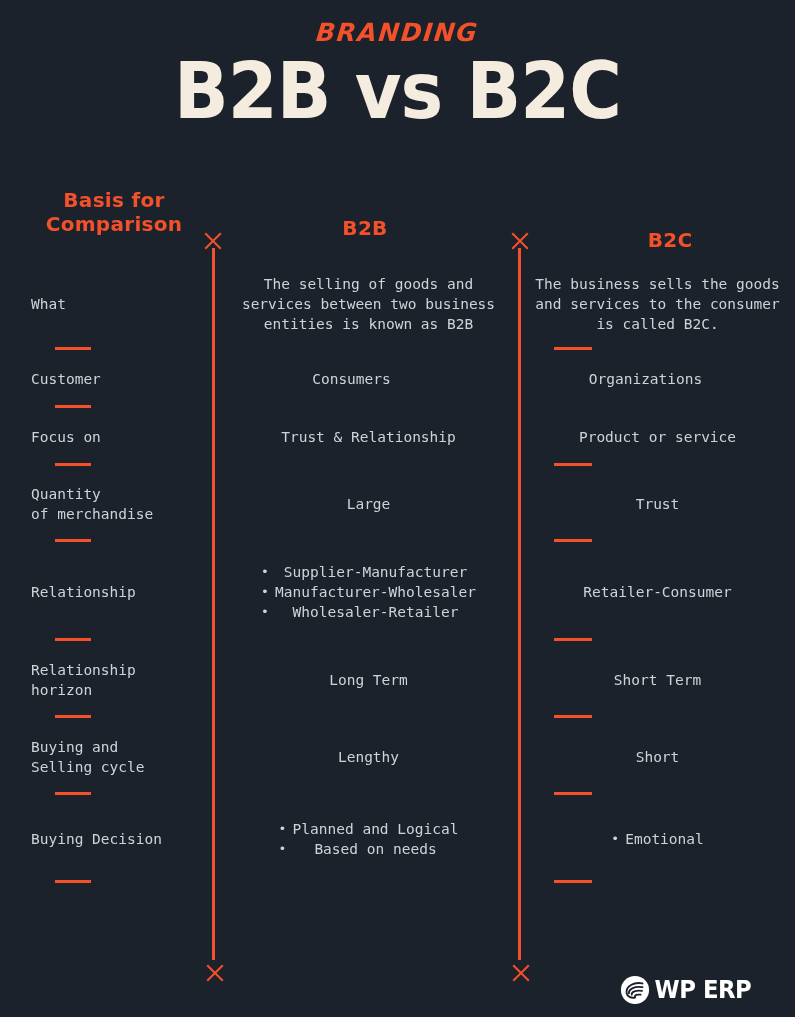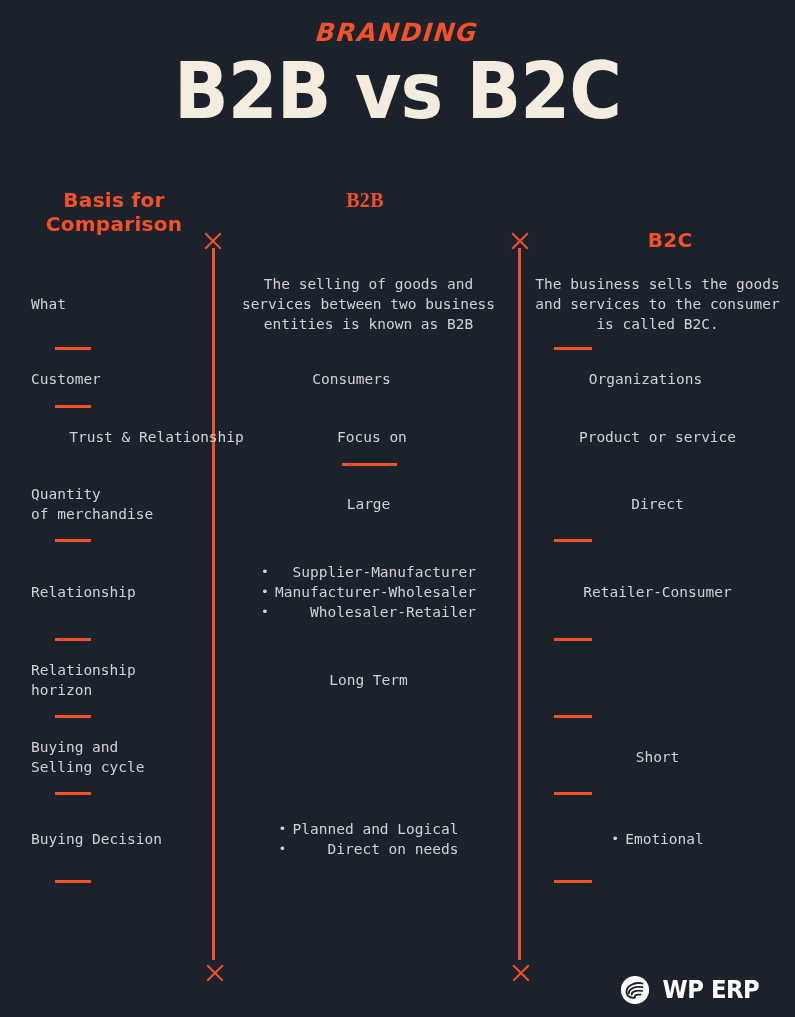--- a/index.html
+++ b/index.html
@@ -45,21 +45,21 @@
     position:absolute;
     color:#f4502a;
     font-family:"DejaVu Sans", sans-serif;
     font-weight:700;
     font-size:20px;
     text-align:center;
     line-height:1.2;
     letter-spacing:0.3px;
   }
   #head-basis { top:188px; left:24px;  width:180px; }
-  #head-b2b   { top:188px; left:240px; width:250px;font-family:Liberation Serif, serif; }
+  #head-b2b   { top:216px; left:240px; width:250px; }
   #head-b2c   { top:200px; left:545px; width:250px;margin-top:28px; }
 
   
   .divider {
     position:absolute;
     width:3px;
     background:#f4502a;
     top:248px;
     height:712px;
   }
@@ -122,21 +122,21 @@
     padding-right:10px;
     align-items:center;
     text-align:center;
   }
   .cell-inner { width:100%; }
   .cell-basis .cell-inner { text-align:left; }
   .cell-b2b .cell-inner, .cell-b2c .cell-inner { text-align:center; }
 
   ul.bullets {
     list-style:none;
-    text-align:right;
+    text-align:center;
     display:inline-block;
     margin:16px auto;
   }
   ul.bullets li { position:relative; padding-left:14px; }
   ul.bullets li::before {
     content:"\2022";
     position:absolute;
     left:0; top:0;
     color:#cfd3d8;
     font-size:13px;
@@ -152,21 +152,21 @@
   }
   .sep-basis { left:55px;  width:36px; }
   .sep-b2b   { left:342px; width:38px; }
 
   
   #logo {
     position:absolute;
     left:620px; top:975px;
     display:flex;
     align-items:center;
-    gap:10px;
+    gap:2px;
   }
   #logo-mark { width:30px; height:30px; display:block; }
   #logo-text {
     color:#ffffff;
     font-family:"DejaVu Sans", sans-serif;
     font-weight:700;
     font-size:24px;
     letter-spacing:-0.5px;
     transform:scaleX(0.95);
   }
@@ -216,43 +216,43 @@
         </div>
         <div class="cell cell-b2c">
           <div class="cell-inner">Consumers</div>
         </div>
         <div class="cell cell-b2b">
           <div class="cell-inner">Organizations</div>
           <div class="sep sep-b2b"></div>
         </div>
       </div>
       <div class="row" style="height: 58px;">
+        <div class="cell cell-basis">
+          <div class="cell-inner">Focus on</div>
+          <div class="sep sep-basis"></div>
+        </div>
         <div class="cell cell-b2b">
           <div class="cell-inner">Trust &amp; Relationship</div>
           <div class="sep sep-b2b"></div>
         </div>
-        <div class="cell cell-basis">
-          <div class="cell-inner">Focus on</div>
-          <div class="sep sep-basis"></div>
-        </div>
         <div class="cell cell-b2c">
           <div class="cell-inner">Product or service</div>
         </div>
       </div>
       <div class="row" style="height: 76px; justify-content: space-between;">
         <div class="cell cell-basis">
           <div class="cell-inner">Quantity<br>of merchandise</div>
           <div class="sep sep-basis"></div>
         </div>
         <div class="cell cell-b2b">
           <div class="cell-inner">Large</div>
           <div class="sep sep-b2b"></div>
         </div>
         <div class="cell cell-b2c">
-          <div class="cell-inner">Direct</div>
+          <div class="cell-inner">Trust</div>
         </div>
       </div>
       <div class="row" style="height: 99px;">
         <div class="cell cell-basis">
           <div class="cell-inner">Relationship</div>
           <div class="sep sep-basis"></div>
         </div>
         <div class="cell cell-b2b">
           <div class="cell-inner">
             <div class="bullet-wrap">
@@ -271,44 +271,48 @@
       </div>
       <div class="row" style="height: 77px;">
         <div class="cell cell-basis">
           <div class="cell-inner">Relationship<br>horizon</div>
           <div class="sep sep-basis"></div>
         </div>
         <div class="cell cell-b2b">
           <div class="cell-inner">Long Term</div>
           <div class="sep sep-b2b"></div>
         </div>
+        <div class="cell cell-b2c">
+          <div class="cell-inner">Short Term</div>
+        </div>
       </div>
       <div class="row" style="height: 77px;">
         <div class="cell cell-basis">
           <div class="cell-inner">Buying and<br>Selling cycle</div>
           <div class="sep sep-basis"></div>
         </div>
         <div class="cell cell-b2b">
+          <div class="cell-inner">Lengthy</div>
           <div class="sep sep-b2b"></div>
         </div>
         <div class="cell cell-b2c">
           <div class="cell-inner">Short</div>
         </div>
       </div>
       <div class="row" style="height: 88px;">
         <div class="cell cell-basis">
           <div class="cell-inner">Buying Decision</div>
           <div class="sep sep-basis"></div>
         </div>
         <div class="cell cell-b2b">
           <div class="cell-inner">
             <div class="bullet-wrap">
               <ul class="bullets">
                 <li>Planned and Logical</li>
-                <li>Direct on needs</li>
+                <li>Based on needs</li>
               </ul>
             </div>
           </div>
           <div class="sep sep-b2b"></div>
         </div>
         <div class="cell cell-b2c">
           <div class="cell-inner">
             <div class="bullet-wrap">
               <ul class="bullets">
                 <li>Emotional</li>

